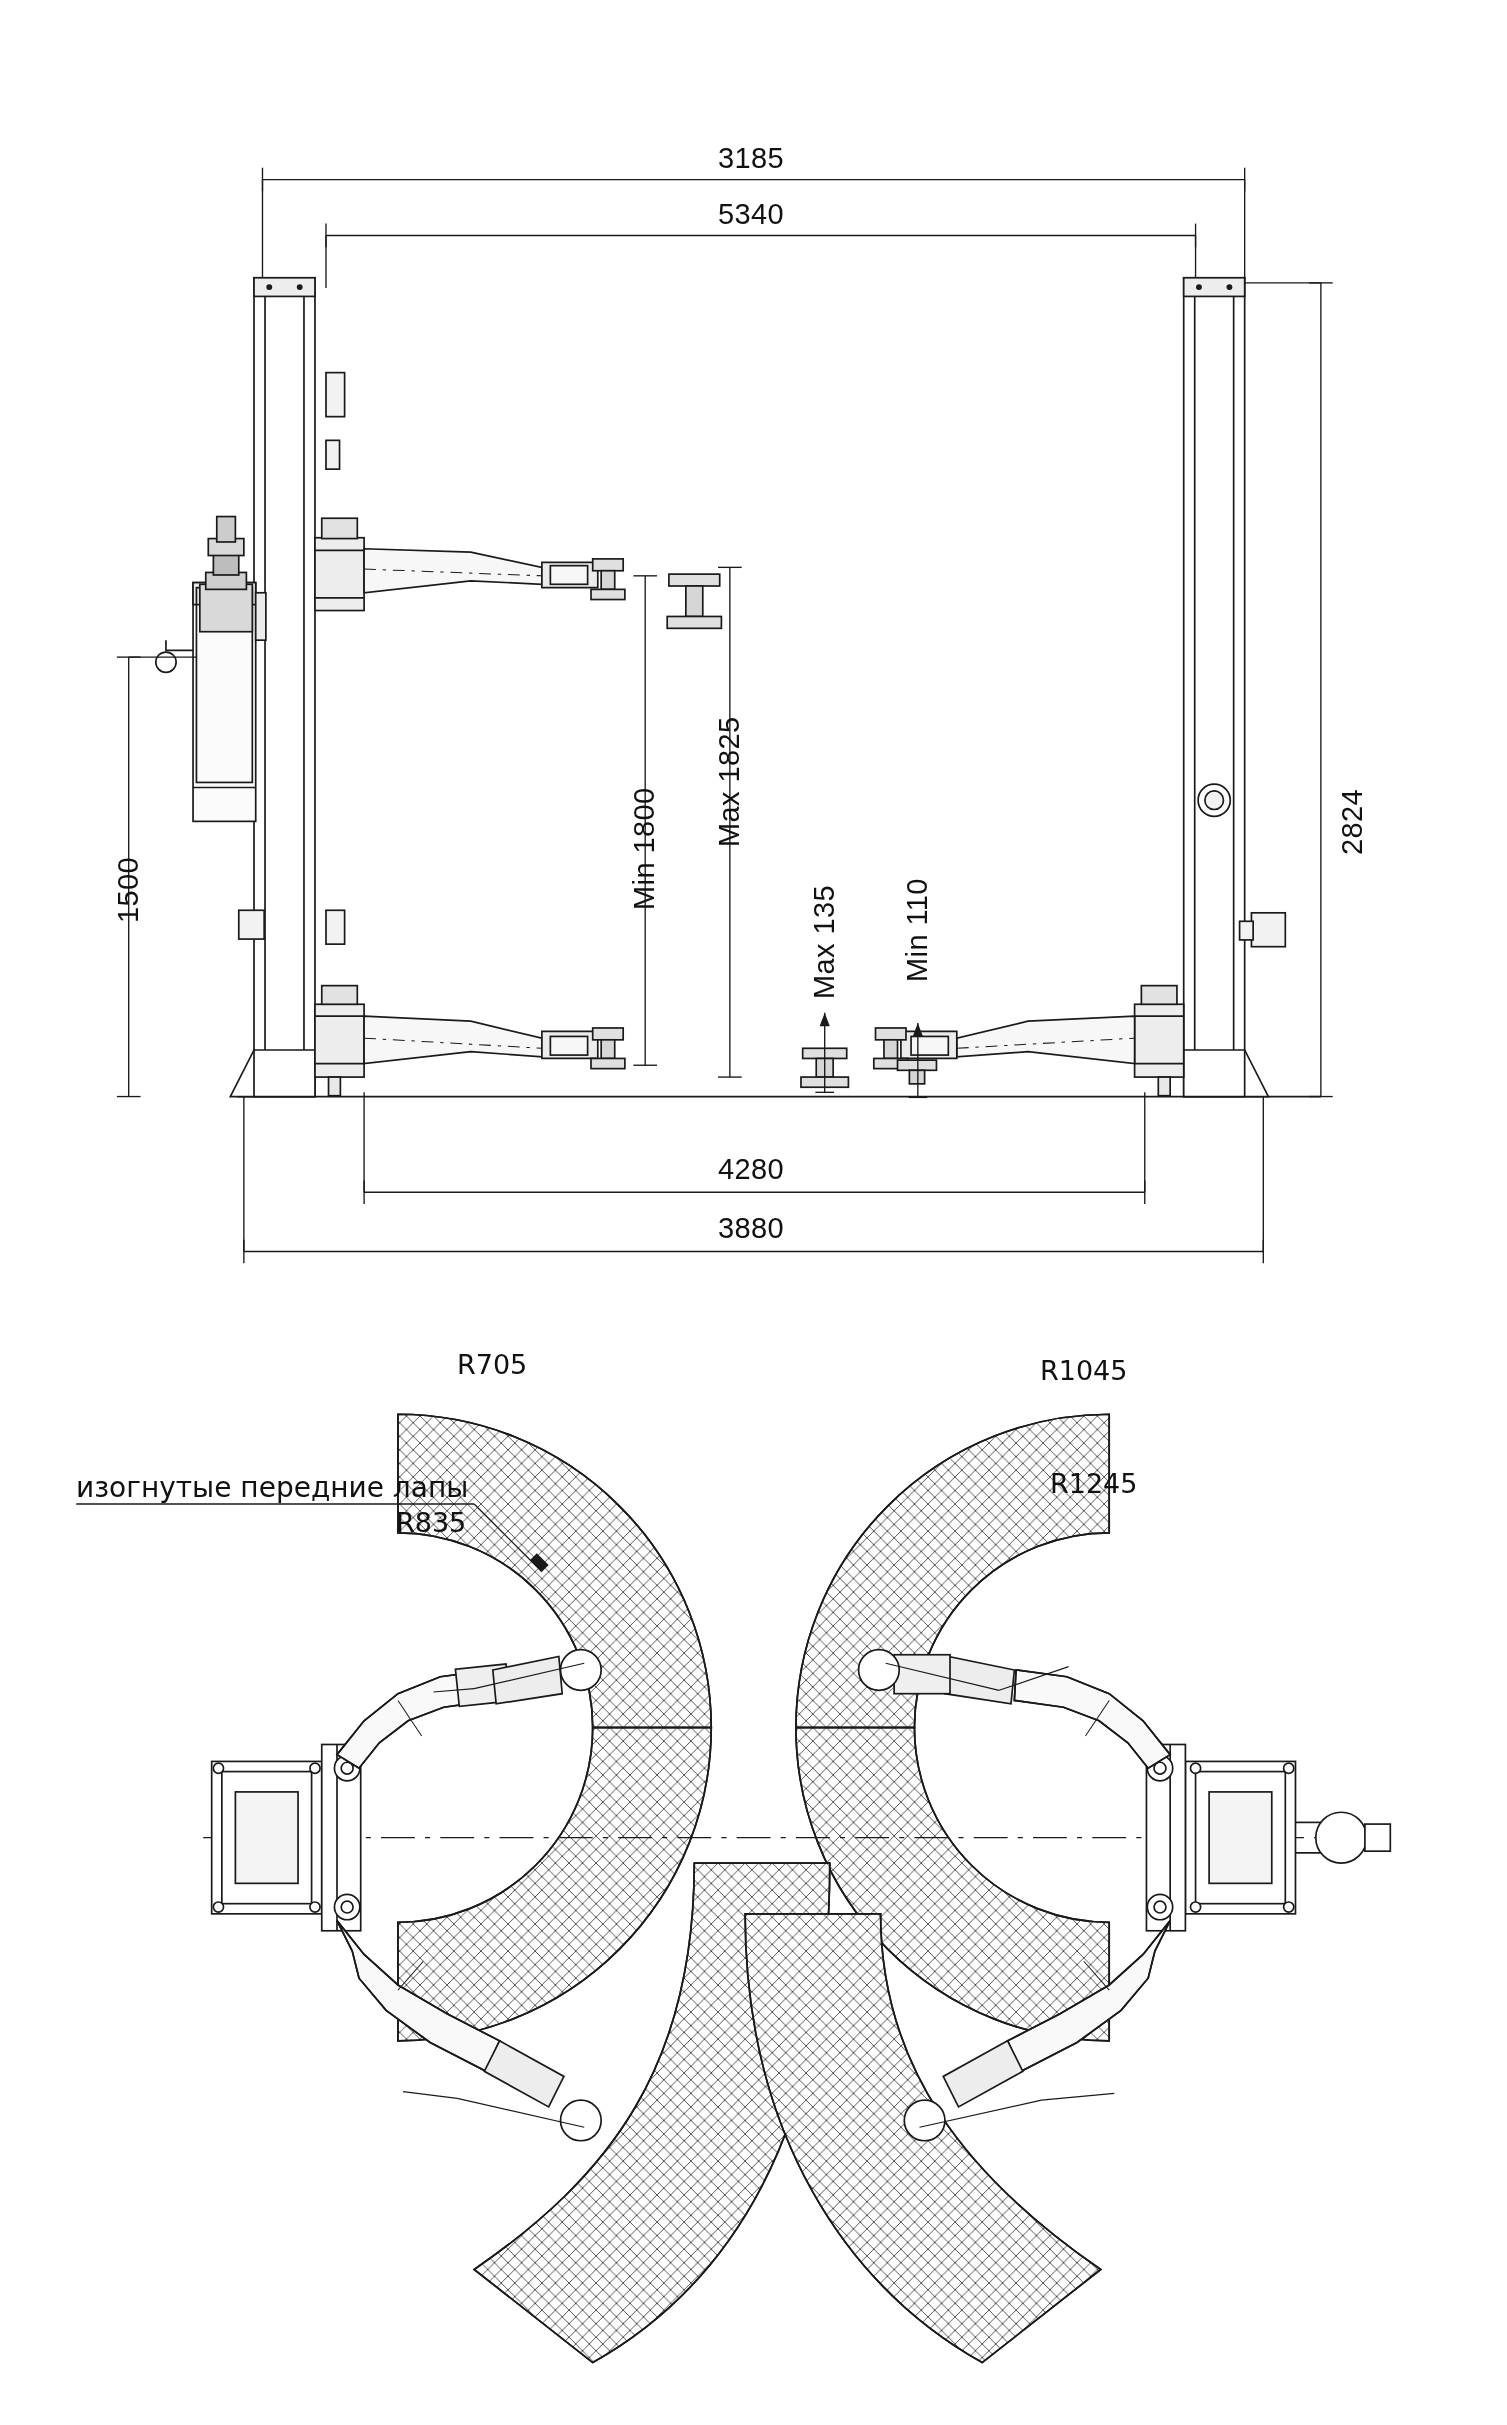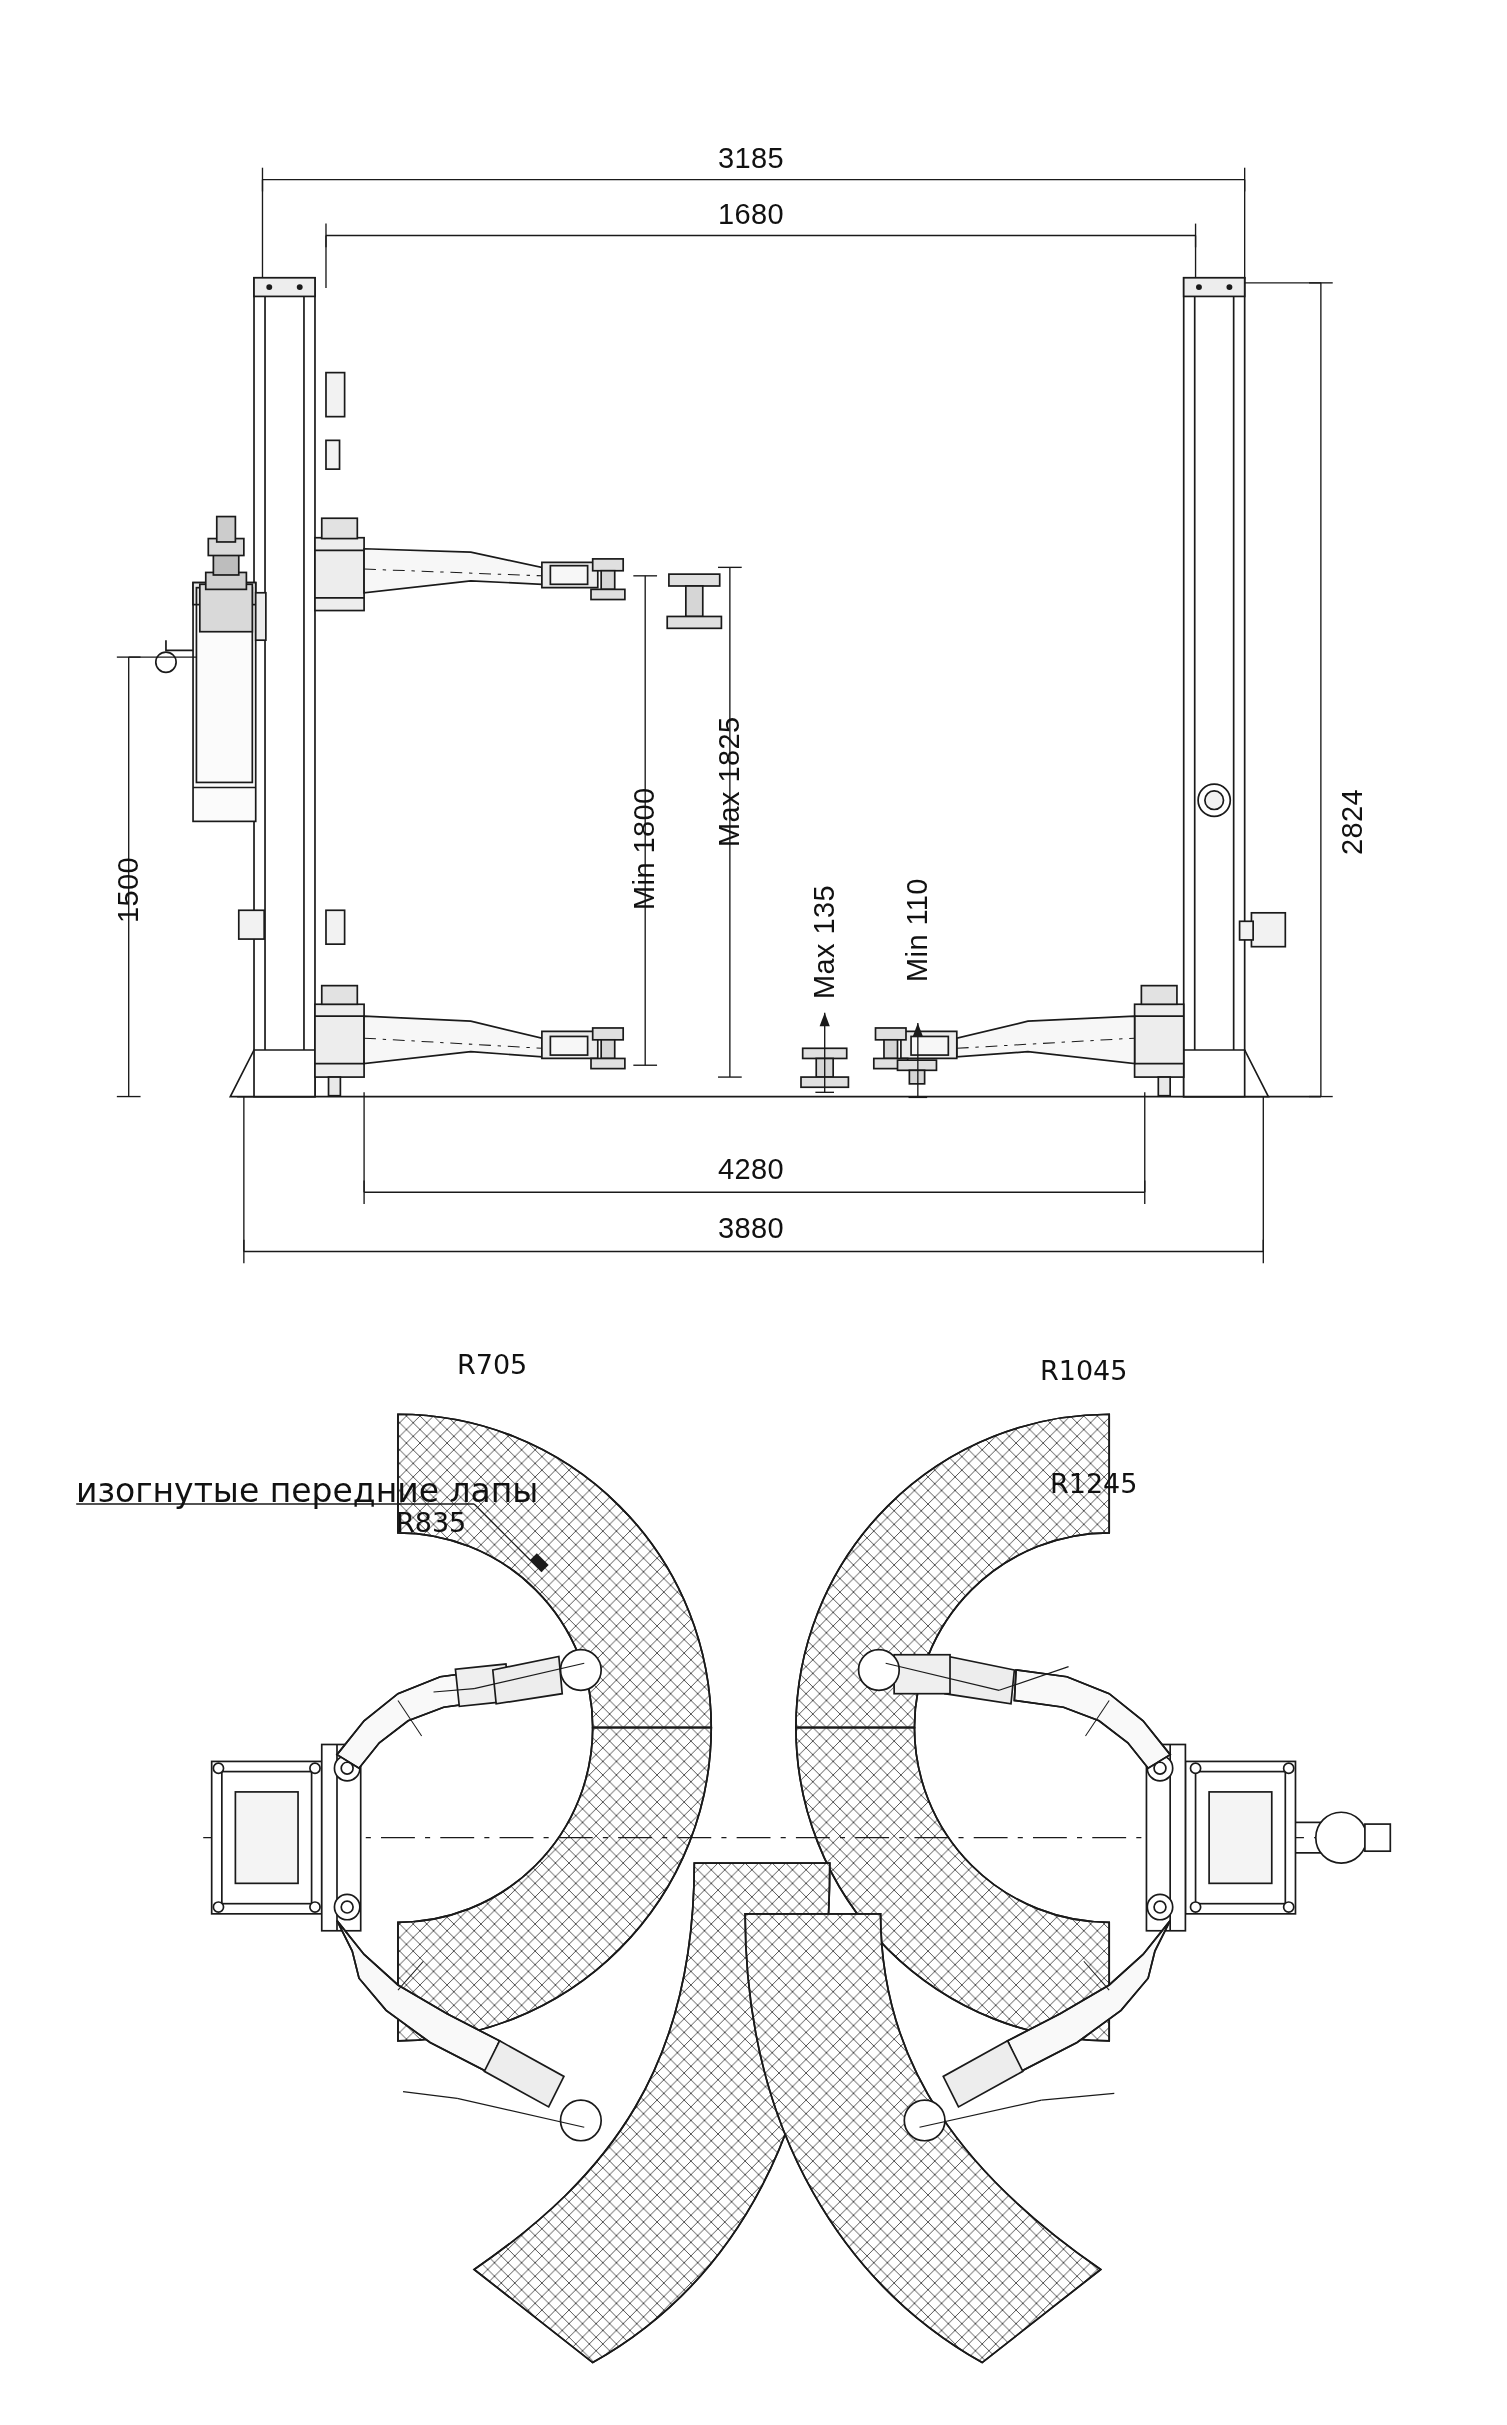--- a/index.html
+++ b/index.html
@@ -20,21 +20,21 @@
     white-space:nowrap;
     letter-spacing:0.4px;
   }
   .dim-text.vert {
     transform-origin:left top;
     transform:rotate(-90deg);
   }
   .note-text {
     position:absolute;
     font-family:"DejaVu Sans", sans-serif;
-    font-size:33px;
+    font-size:28px;
     color:#111;
     white-space:nowrap;
   }
   .r-text {
     position:absolute;
     font-family:"DejaVu Sans", sans-serif;
     font-size:27px;
     color:#111;
     white-space:nowrap;
   }
@@ -228,21 +228,21 @@
         <line x1="288" y1="1478" x2="1492" y2="1478"></line>
         <line x1="288" y1="1464" x2="288" y2="1492"></line>
         <line x1="1492" y1="1464" x2="1492" y2="1492"></line>
         <line x1="288" y1="1295" x2="288" y2="1478"></line>
         <line x1="1492" y1="1295" x2="1492" y2="1478"></line>
       </g>
     </g>
   </svg>
 
   <div class="dim-text" style="left:718px; top:142px;">3185</div>
-  <div class="dim-text" style="left:718px; top:198px;">1680</div>
+  <div class="dim-text" style="left:718px; top:198px;">5340</div>
   <div class="dim-text vert" style="left:112px; top:923px;">1500</div>
   <div class="dim-text vert" style="left:628px; top:910px;">Min 1800</div>
   <div class="dim-text vert" style="left:713px; top:847px;">Max 1825</div>
   <div class="dim-text vert" style="left:808px; top:999px;">Max 135</div>
   <div class="dim-text vert" style="left:901px; top:982px;">Min 110</div>
   <div class="dim-text vert" style="left:1336px; top:855px;">2824</div>
   <div class="dim-text" style="left:718px; top:1153px;">4280</div>
   <div class="dim-text" style="left:718px; top:1212px;">3880</div>
 
   <svg width="1508" height="1101" viewBox="0 0 1781 1300" style="position:absolute;left:0;top:1321px;">

